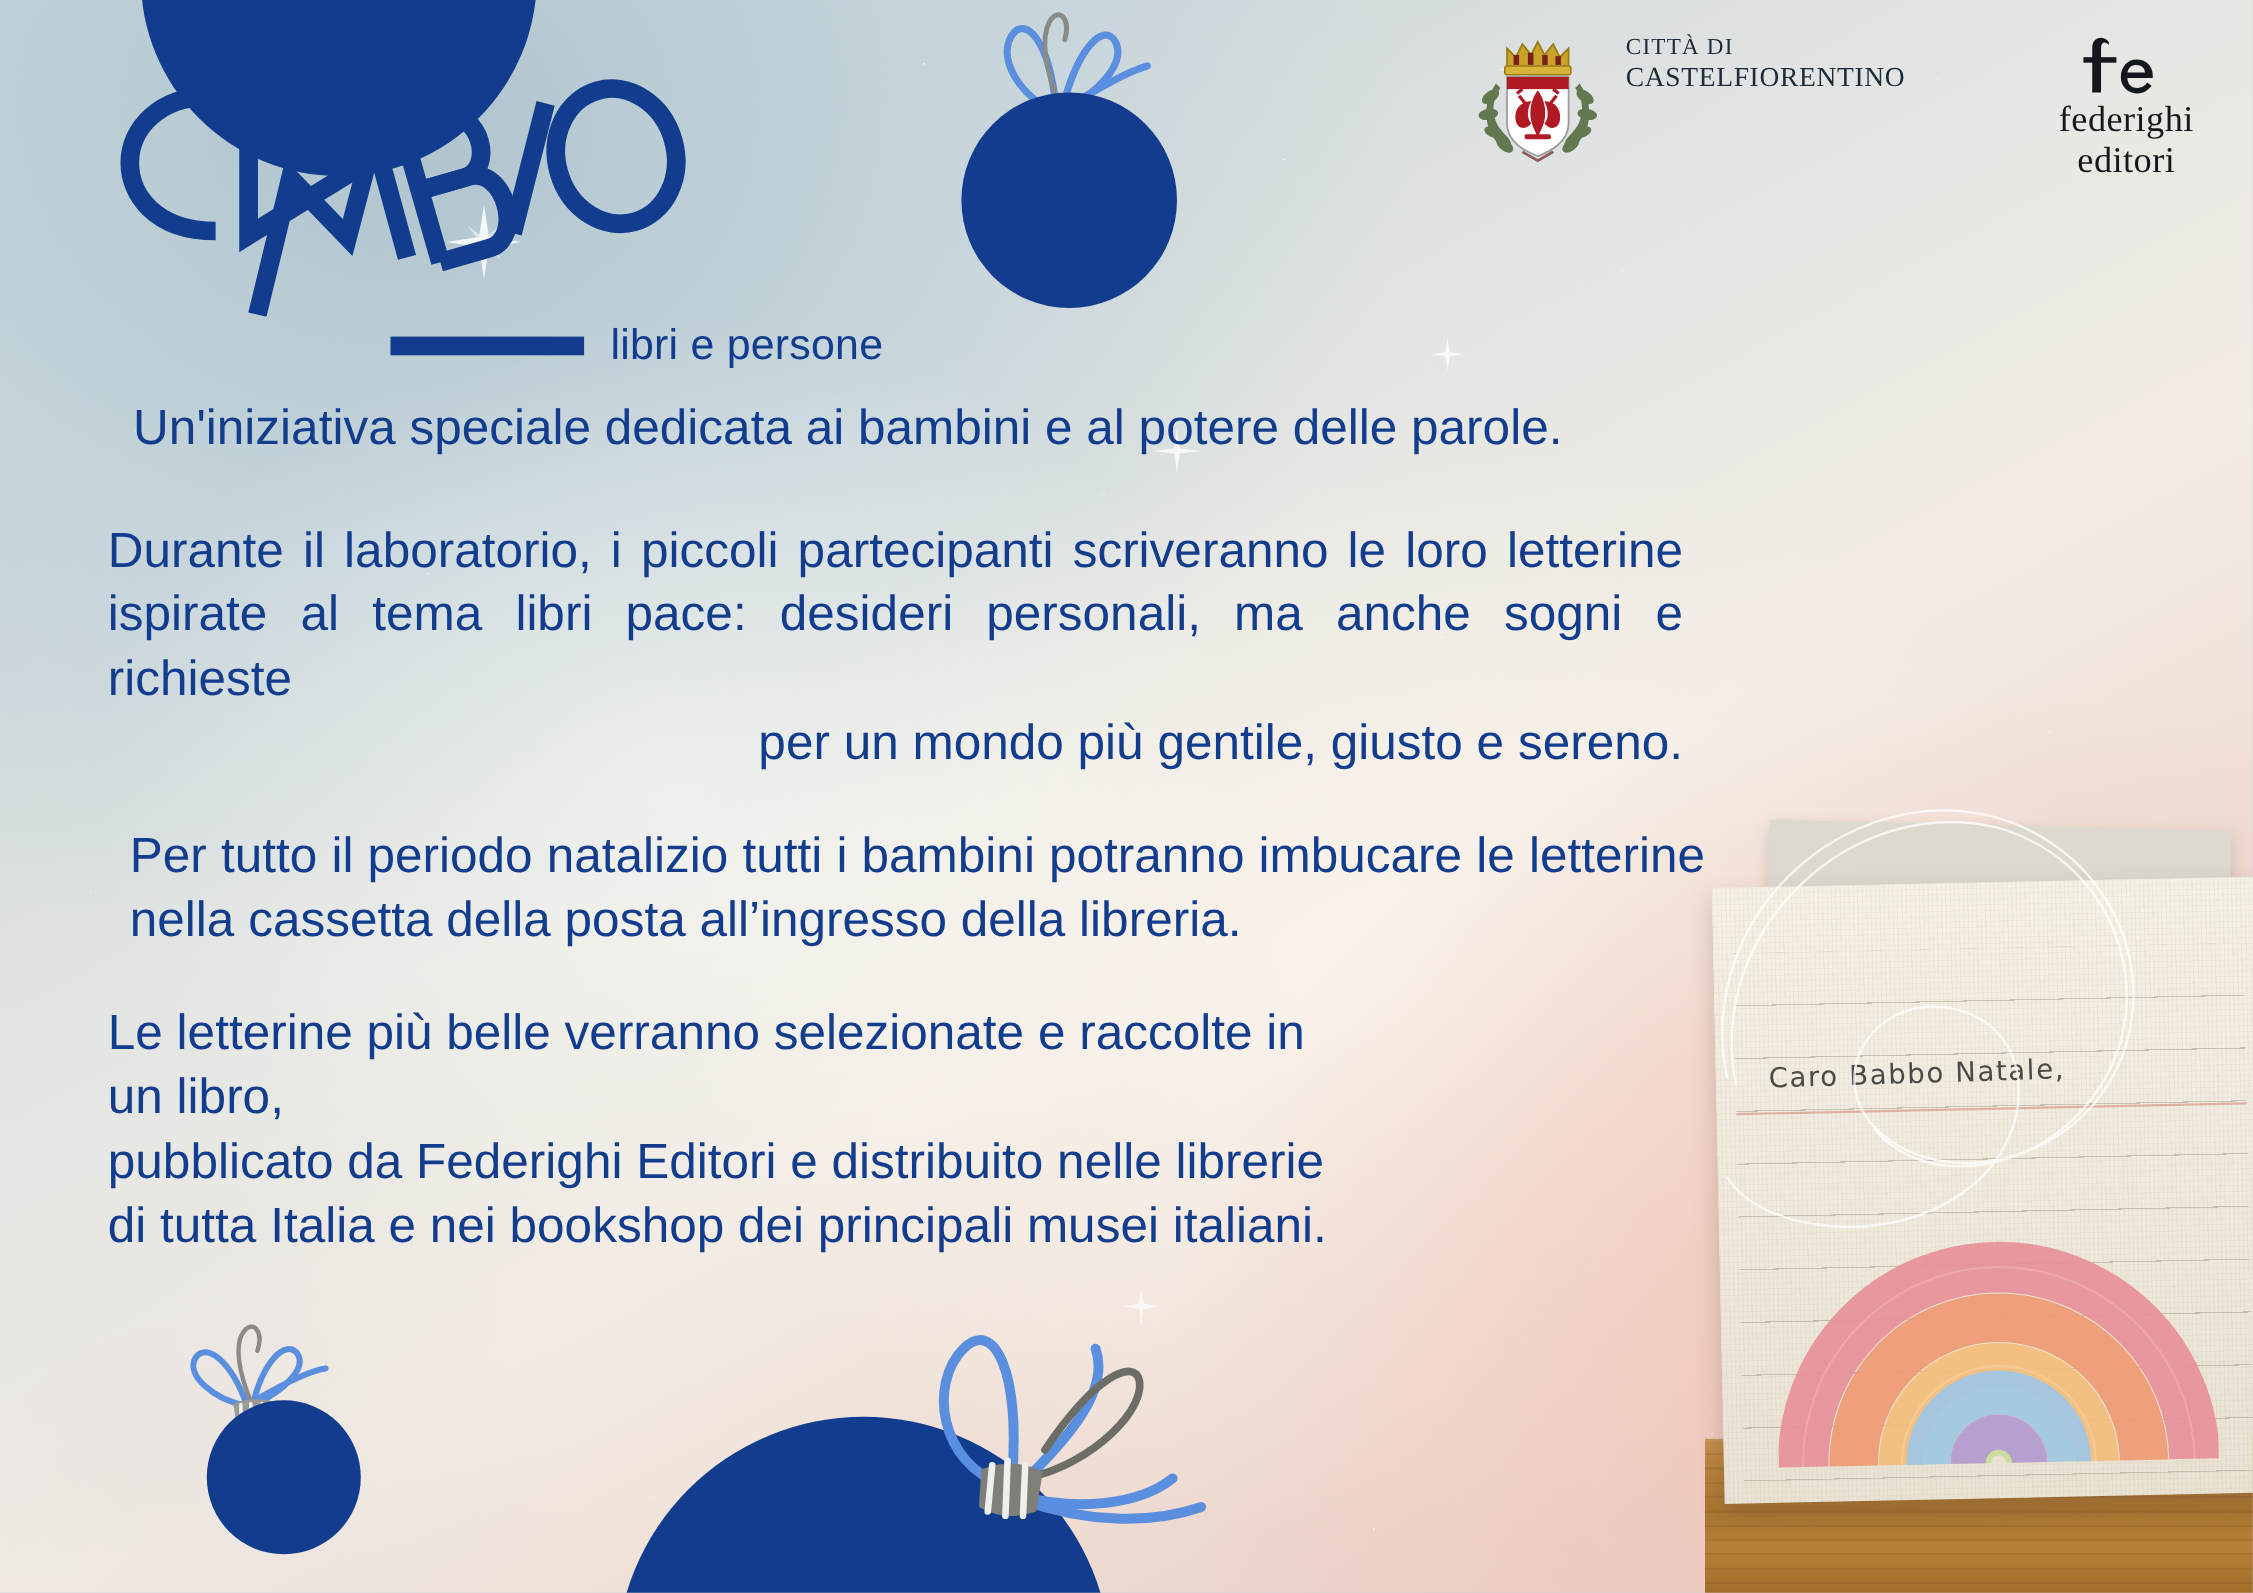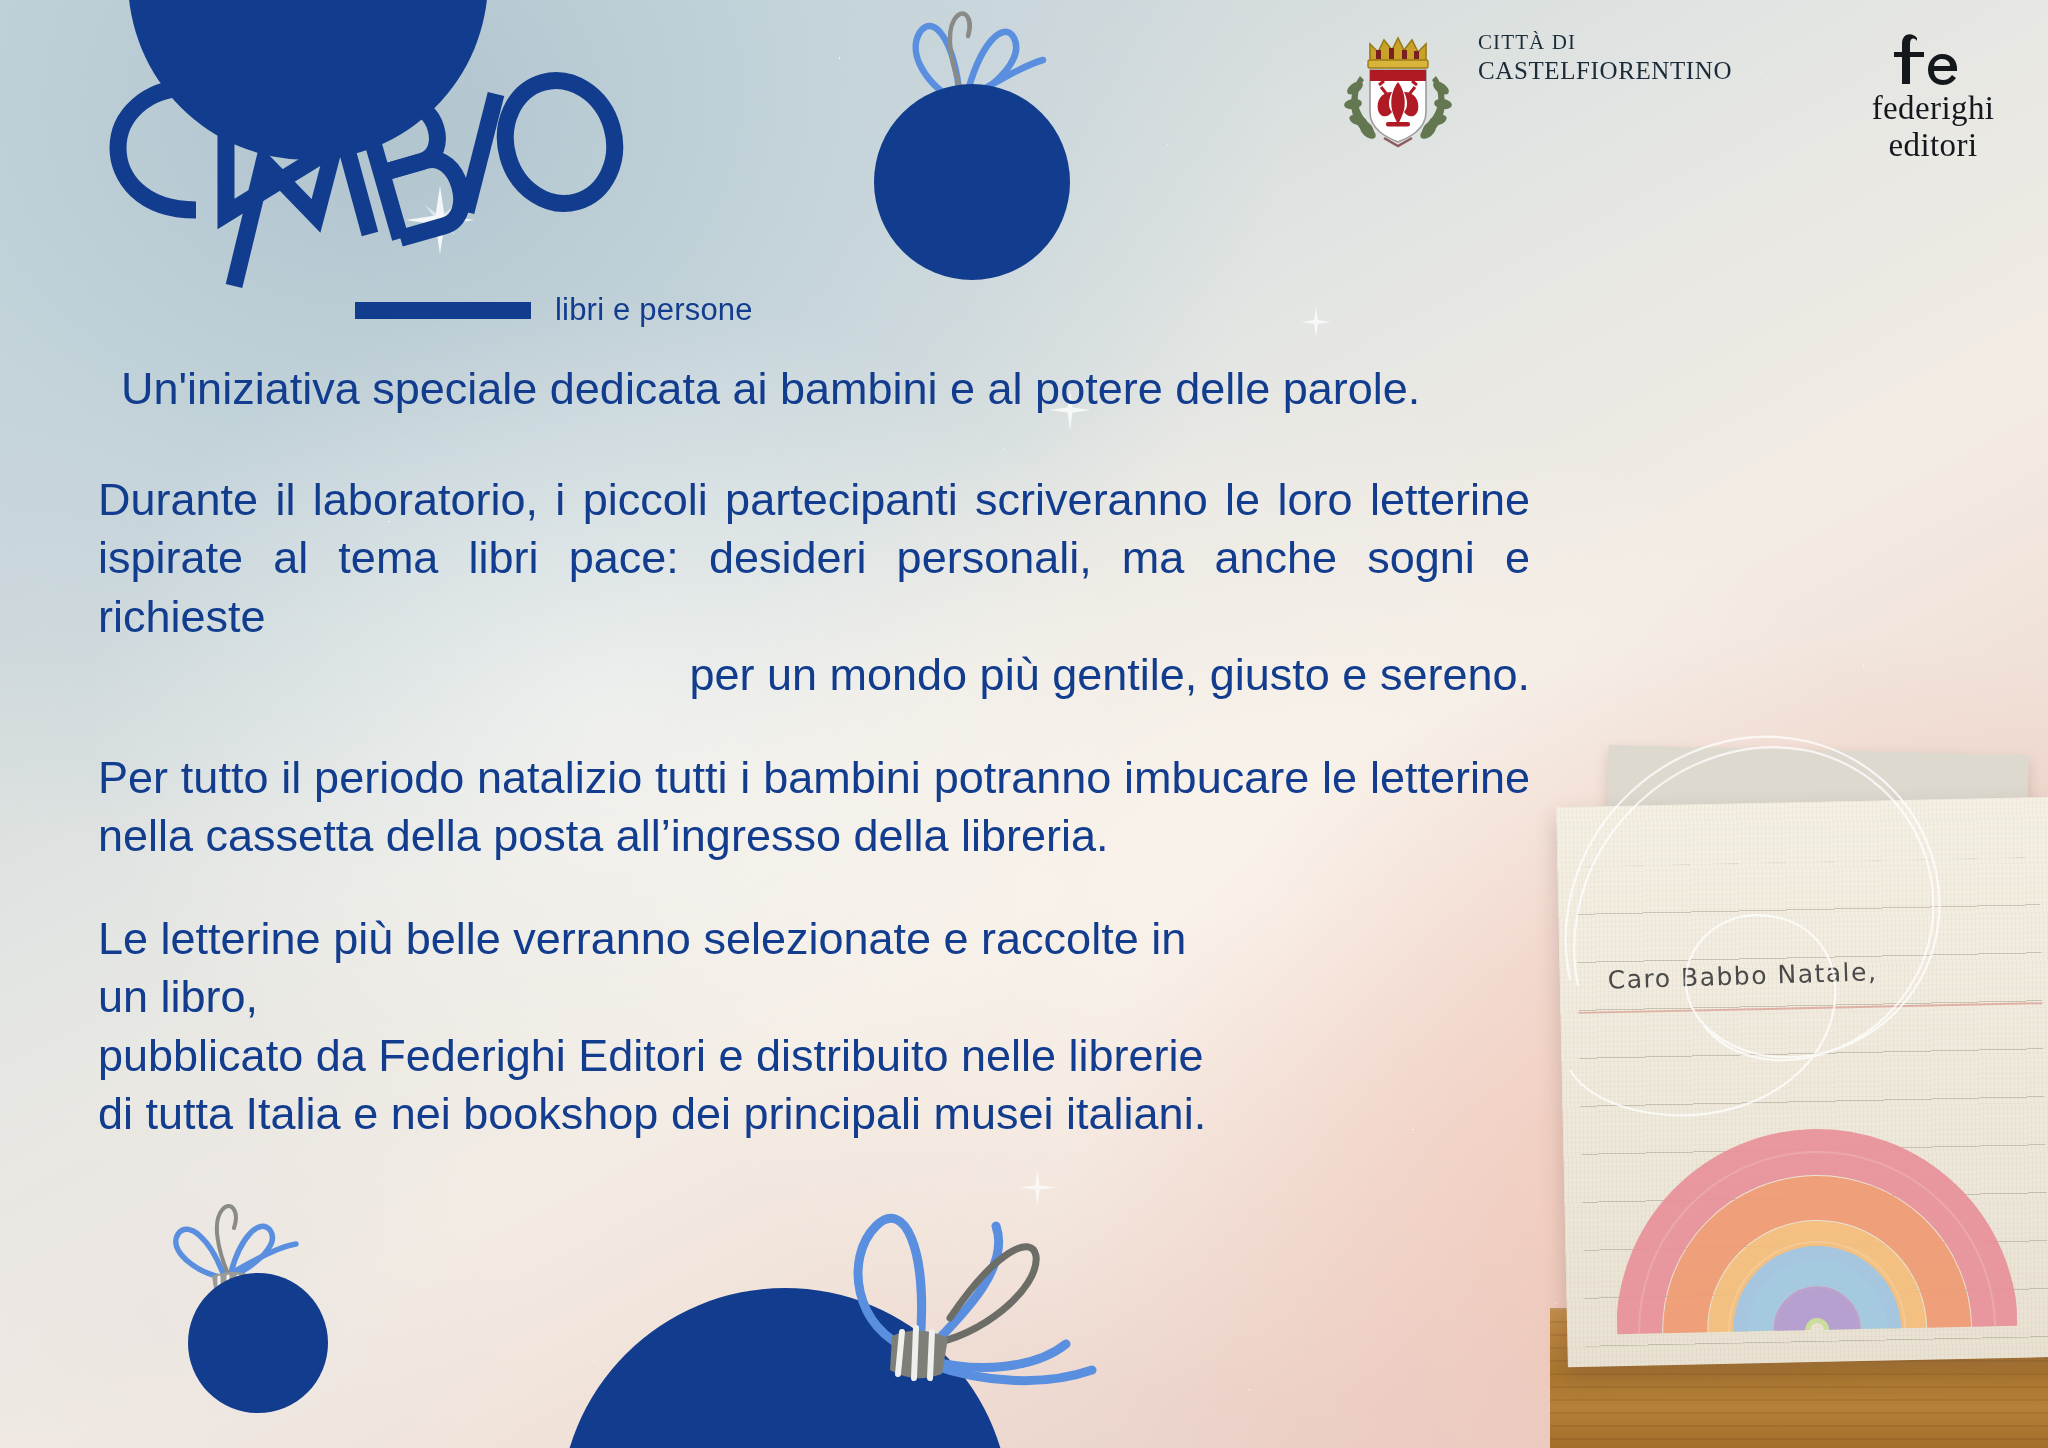--- a/index.html
+++ b/index.html
@@ -64,21 +64,21 @@
   }
   .star-burst{position:absolute;width:90px;height:90px;pointer-events:none;}
 
   
   .bauble{position:absolute;border-radius:50%;background:#123C8E;}
 
   
   #logo{position:absolute;left:78px;top:58px;width:620px;height:230px;}
   #tagline-row{position:absolute;left:355px;top:292px;display:flex;align-items:center;gap:24px;}
   #tag-bar{width:176px;height:17px;background:#123C8E;}
-  #tag-text{font-size:31px;color:#123C8E;letter-spacing:.2px;font-weight:400;}
+  #tag-text{font-size:39px;color:#123C8E;letter-spacing:.2px;font-weight:400;}
 
   
   #crest-block{position:absolute;left:1340px;top:30px;display:flex;gap:22px;}
   #crest-text{font-family:"Liberation Serif", serif;color:#1b2b38;line-height:1.22;}
   #crest-text .l1{font-size:21px;letter-spacing:1.1px;}
   #crest-text .l2{font-size:25px;letter-spacing:.6px;}
 
   #federighi{position:absolute;left:1830px;top:28px;width:206px;text-align:center;}
   #fed-name{font-family:"Liberation Serif", serif;font-size:33px;color:#14181d;letter-spacing:.4px;margin-top:-4px;}
 
@@ -268,21 +268,21 @@
   </div>
 
   <div id="copy">
     <p style="margin-bottom:52px;margin-left:23px;"><span>Un'iniziativa speciale dedicata ai bambini e al potere delle parole.</span></p>
 
     <p class="just" style="width:1432px;">
       <span>Durante il laboratorio, i piccoli partecipanti scriveranno le loro letterine ispirate al tema libri </span><b>pace</b><span>: desideri personali, ma anche sogni e richieste</span>
       <span class="lastline">per un mondo più gentile, giusto e sereno.</span>
     </p>
 
-    <p class="just" style="width:1432px;">
+    <p class="just" style="width:1432px;margin-left:20px;">
       <span>Per tutto il periodo natalizio tutti i bambini potranno imbucare le letterine nella cassetta della posta all’ingresso della libreria.</span>
     </p>
 
     <p style="width:1120px;">
       <span>Le letterine più belle verranno selezionate e </span><b>raccolte in un libro</b><span>,</span><br>
       <span>pubblicato da </span><b>Federighi Editori</b><span> e distribuito nelle librerie</span><br>
       <span>di tutta Italia e nei bookshop dei principali musei italiani.</span>
     </p>
   </div>
 

